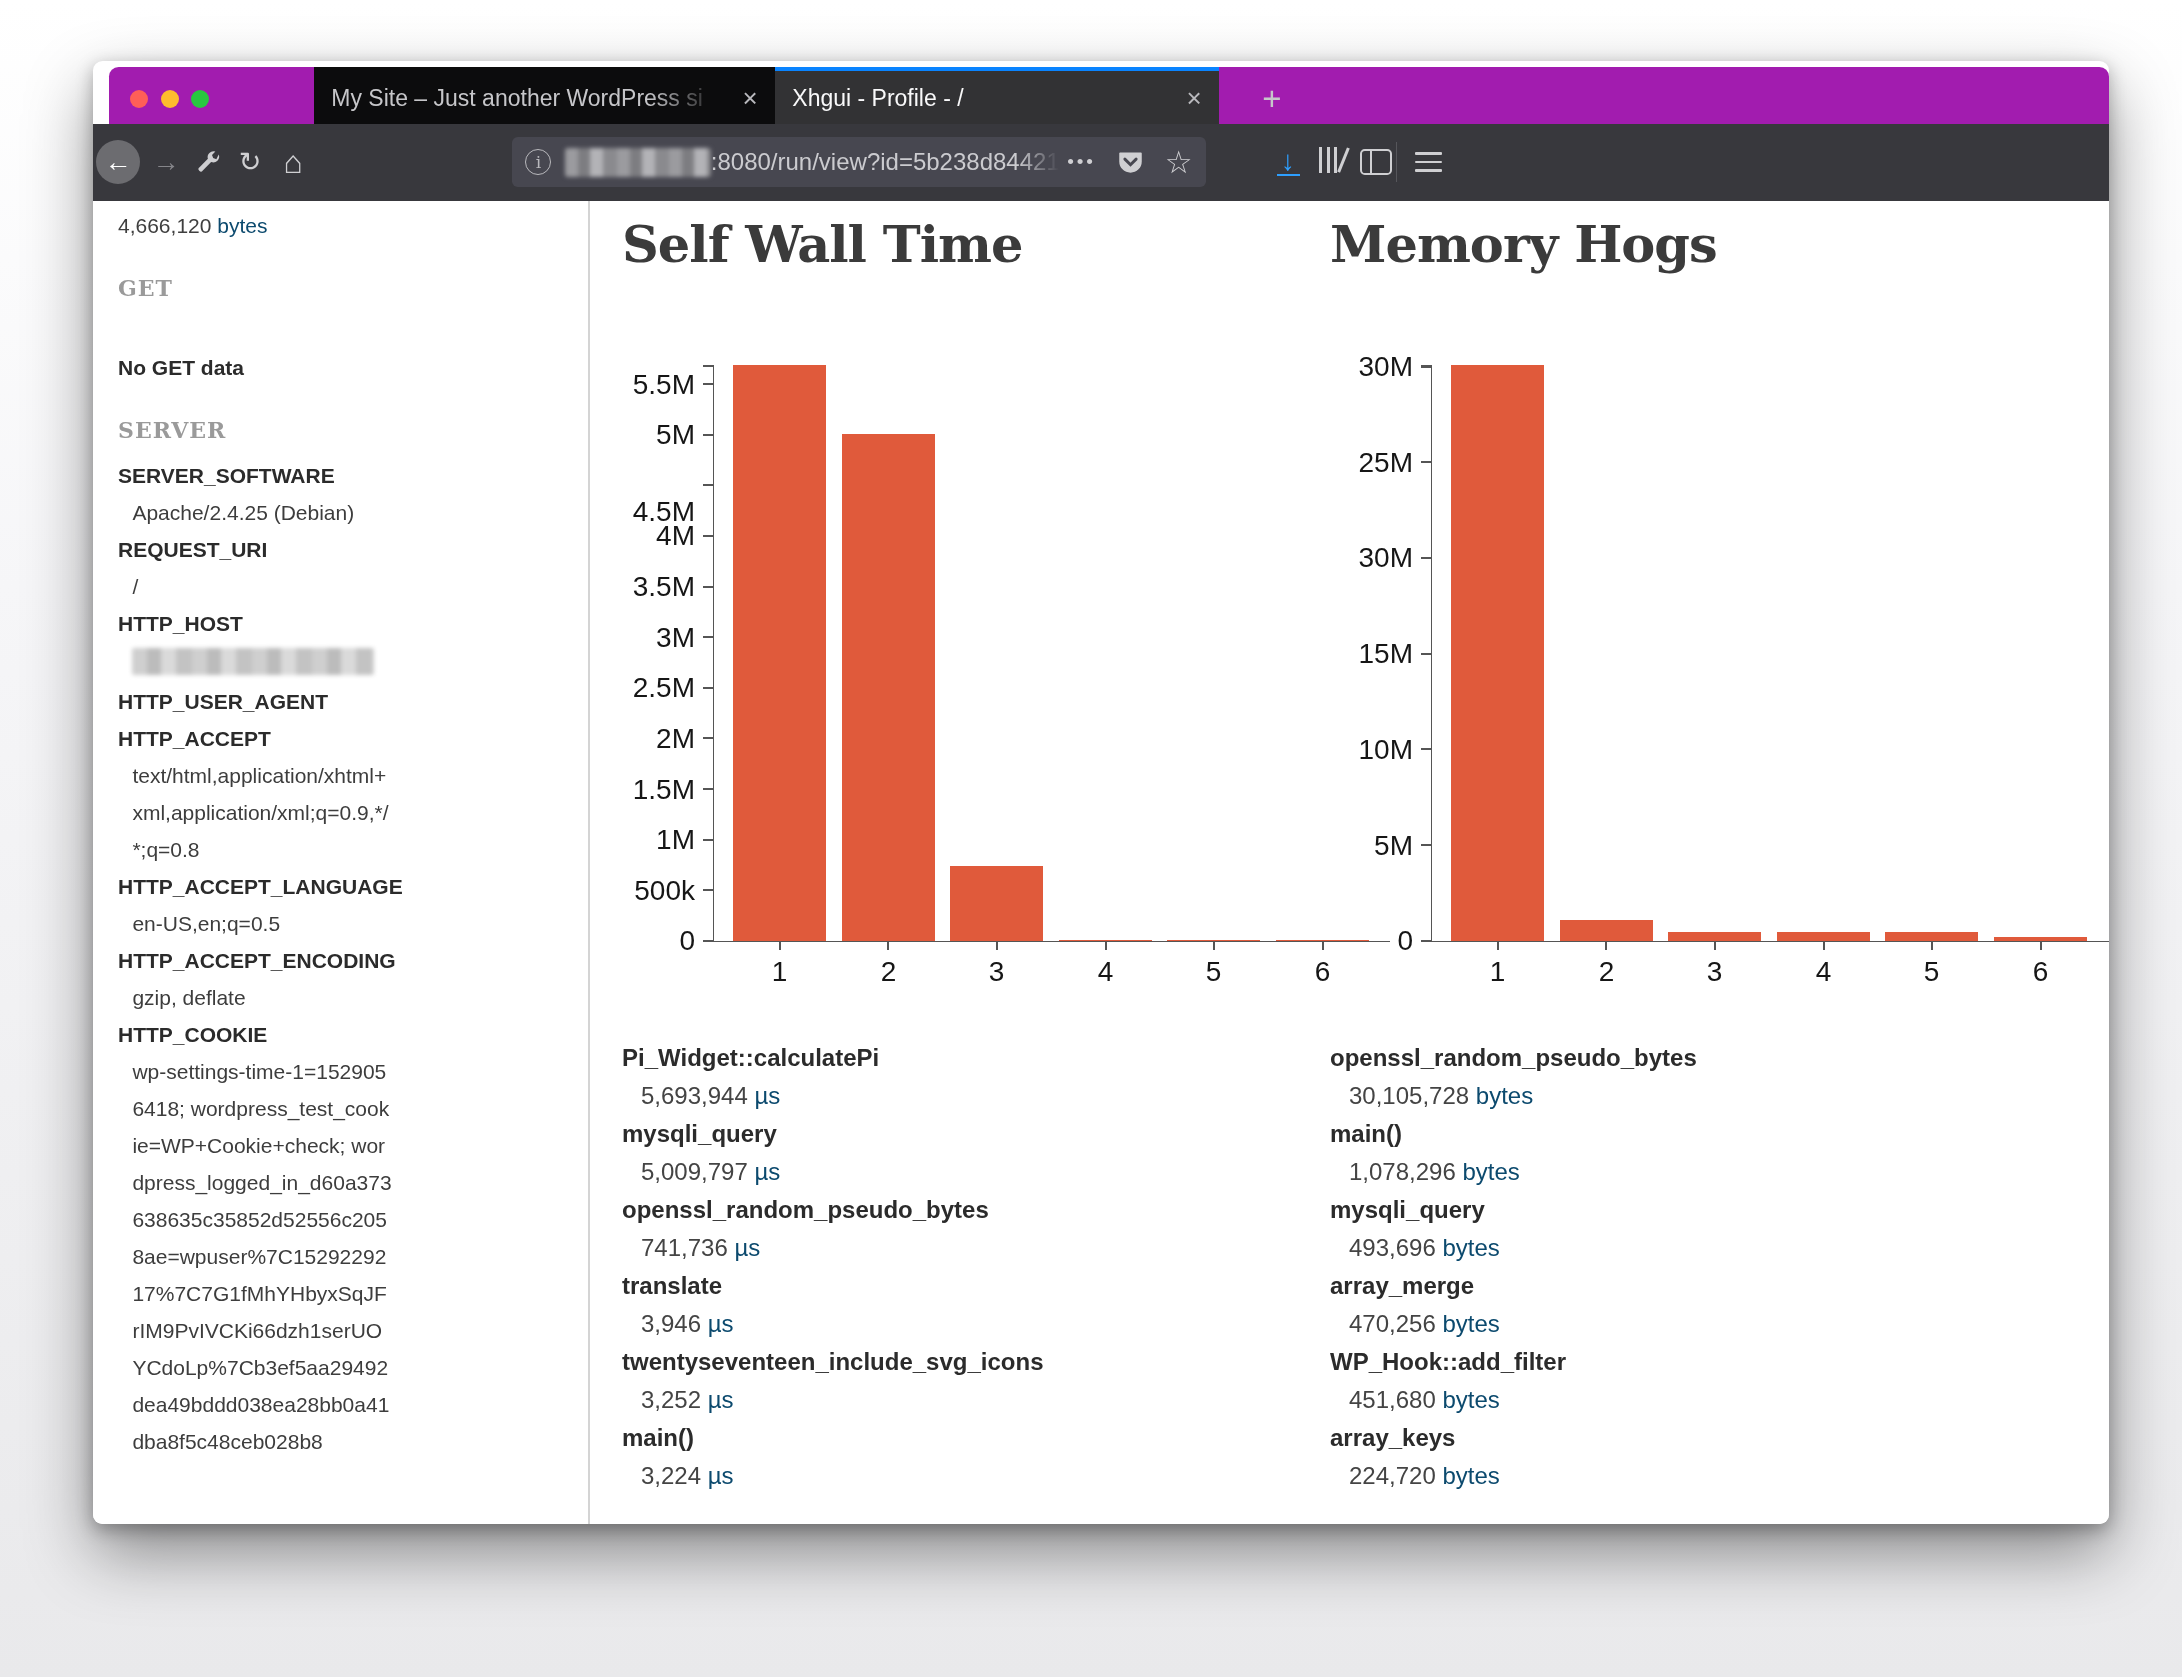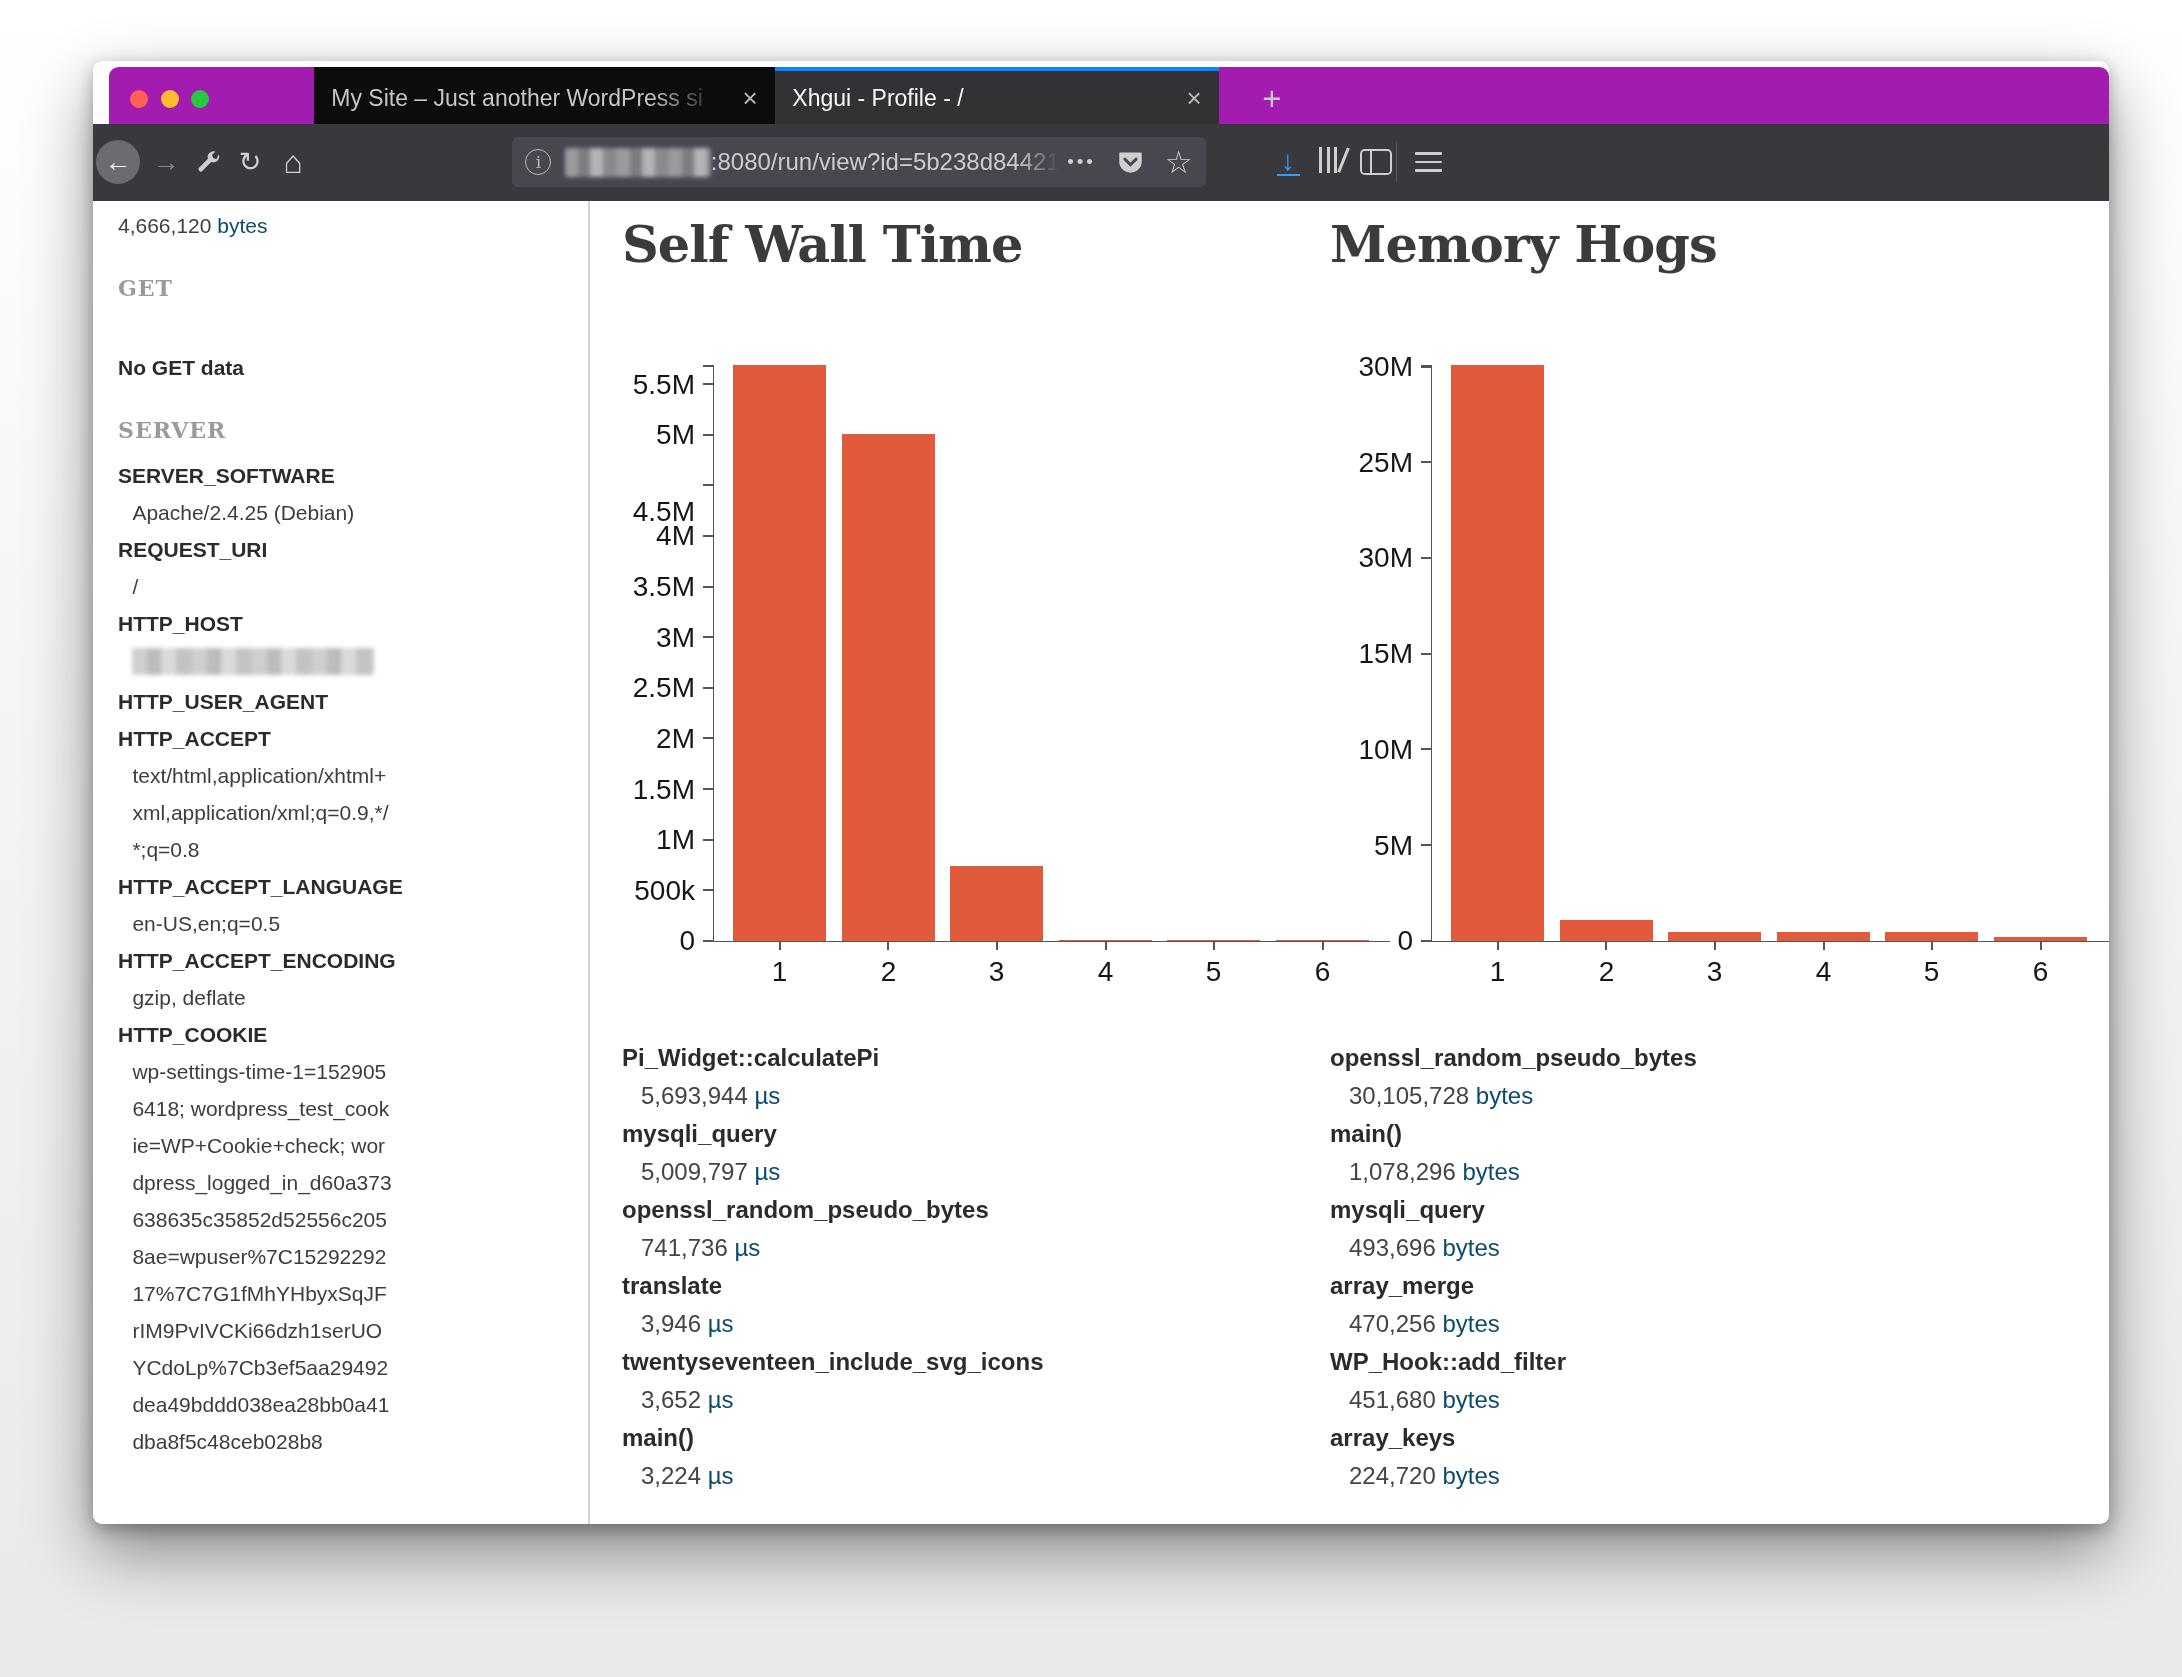--- a/index.html
+++ b/index.html
@@ -310,21 +310,21 @@
     <div class="fn-list fn-wall">
         <div class="fn-name">Pi_Widget::calculatePi</div>
         <div class="fn-val"><span>5,693,944</span><span class="unit"> µs</span></div>
         <div class="fn-name">mysqli_query</div>
         <div class="fn-val"><span>5,009,797</span><span class="unit"> µs</span></div>
         <div class="fn-name">openssl_random_pseudo_bytes</div>
         <div class="fn-val"><span>741,736</span><span class="unit"> µs</span></div>
         <div class="fn-name">translate</div>
         <div class="fn-val"><span>3,946</span><span class="unit"> µs</span></div>
         <div class="fn-name">twentyseventeen_include_svg_icons</div>
-        <div class="fn-val"><span>3,652</span><span class="unit"> µs</span></div>
+        <div class="fn-val"><span>3,252</span><span class="unit"> µs</span></div>
         <div class="fn-name">main()</div>
         <div class="fn-val"><span>3,224</span><span class="unit"> µs</span></div>
       </div>
     <div class="fn-list fn-mem">
         <div class="fn-name">openssl_random_pseudo_bytes</div>
         <div class="fn-val"><span>30,105,728</span><span class="unit"> bytes</span></div>
         <div class="fn-name">main()</div>
         <div class="fn-val"><span>1,078,296</span><span class="unit"> bytes</span></div>
         <div class="fn-name">mysqli_query</div>
         <div class="fn-val"><span>493,696</span><span class="unit"> bytes</span></div>

